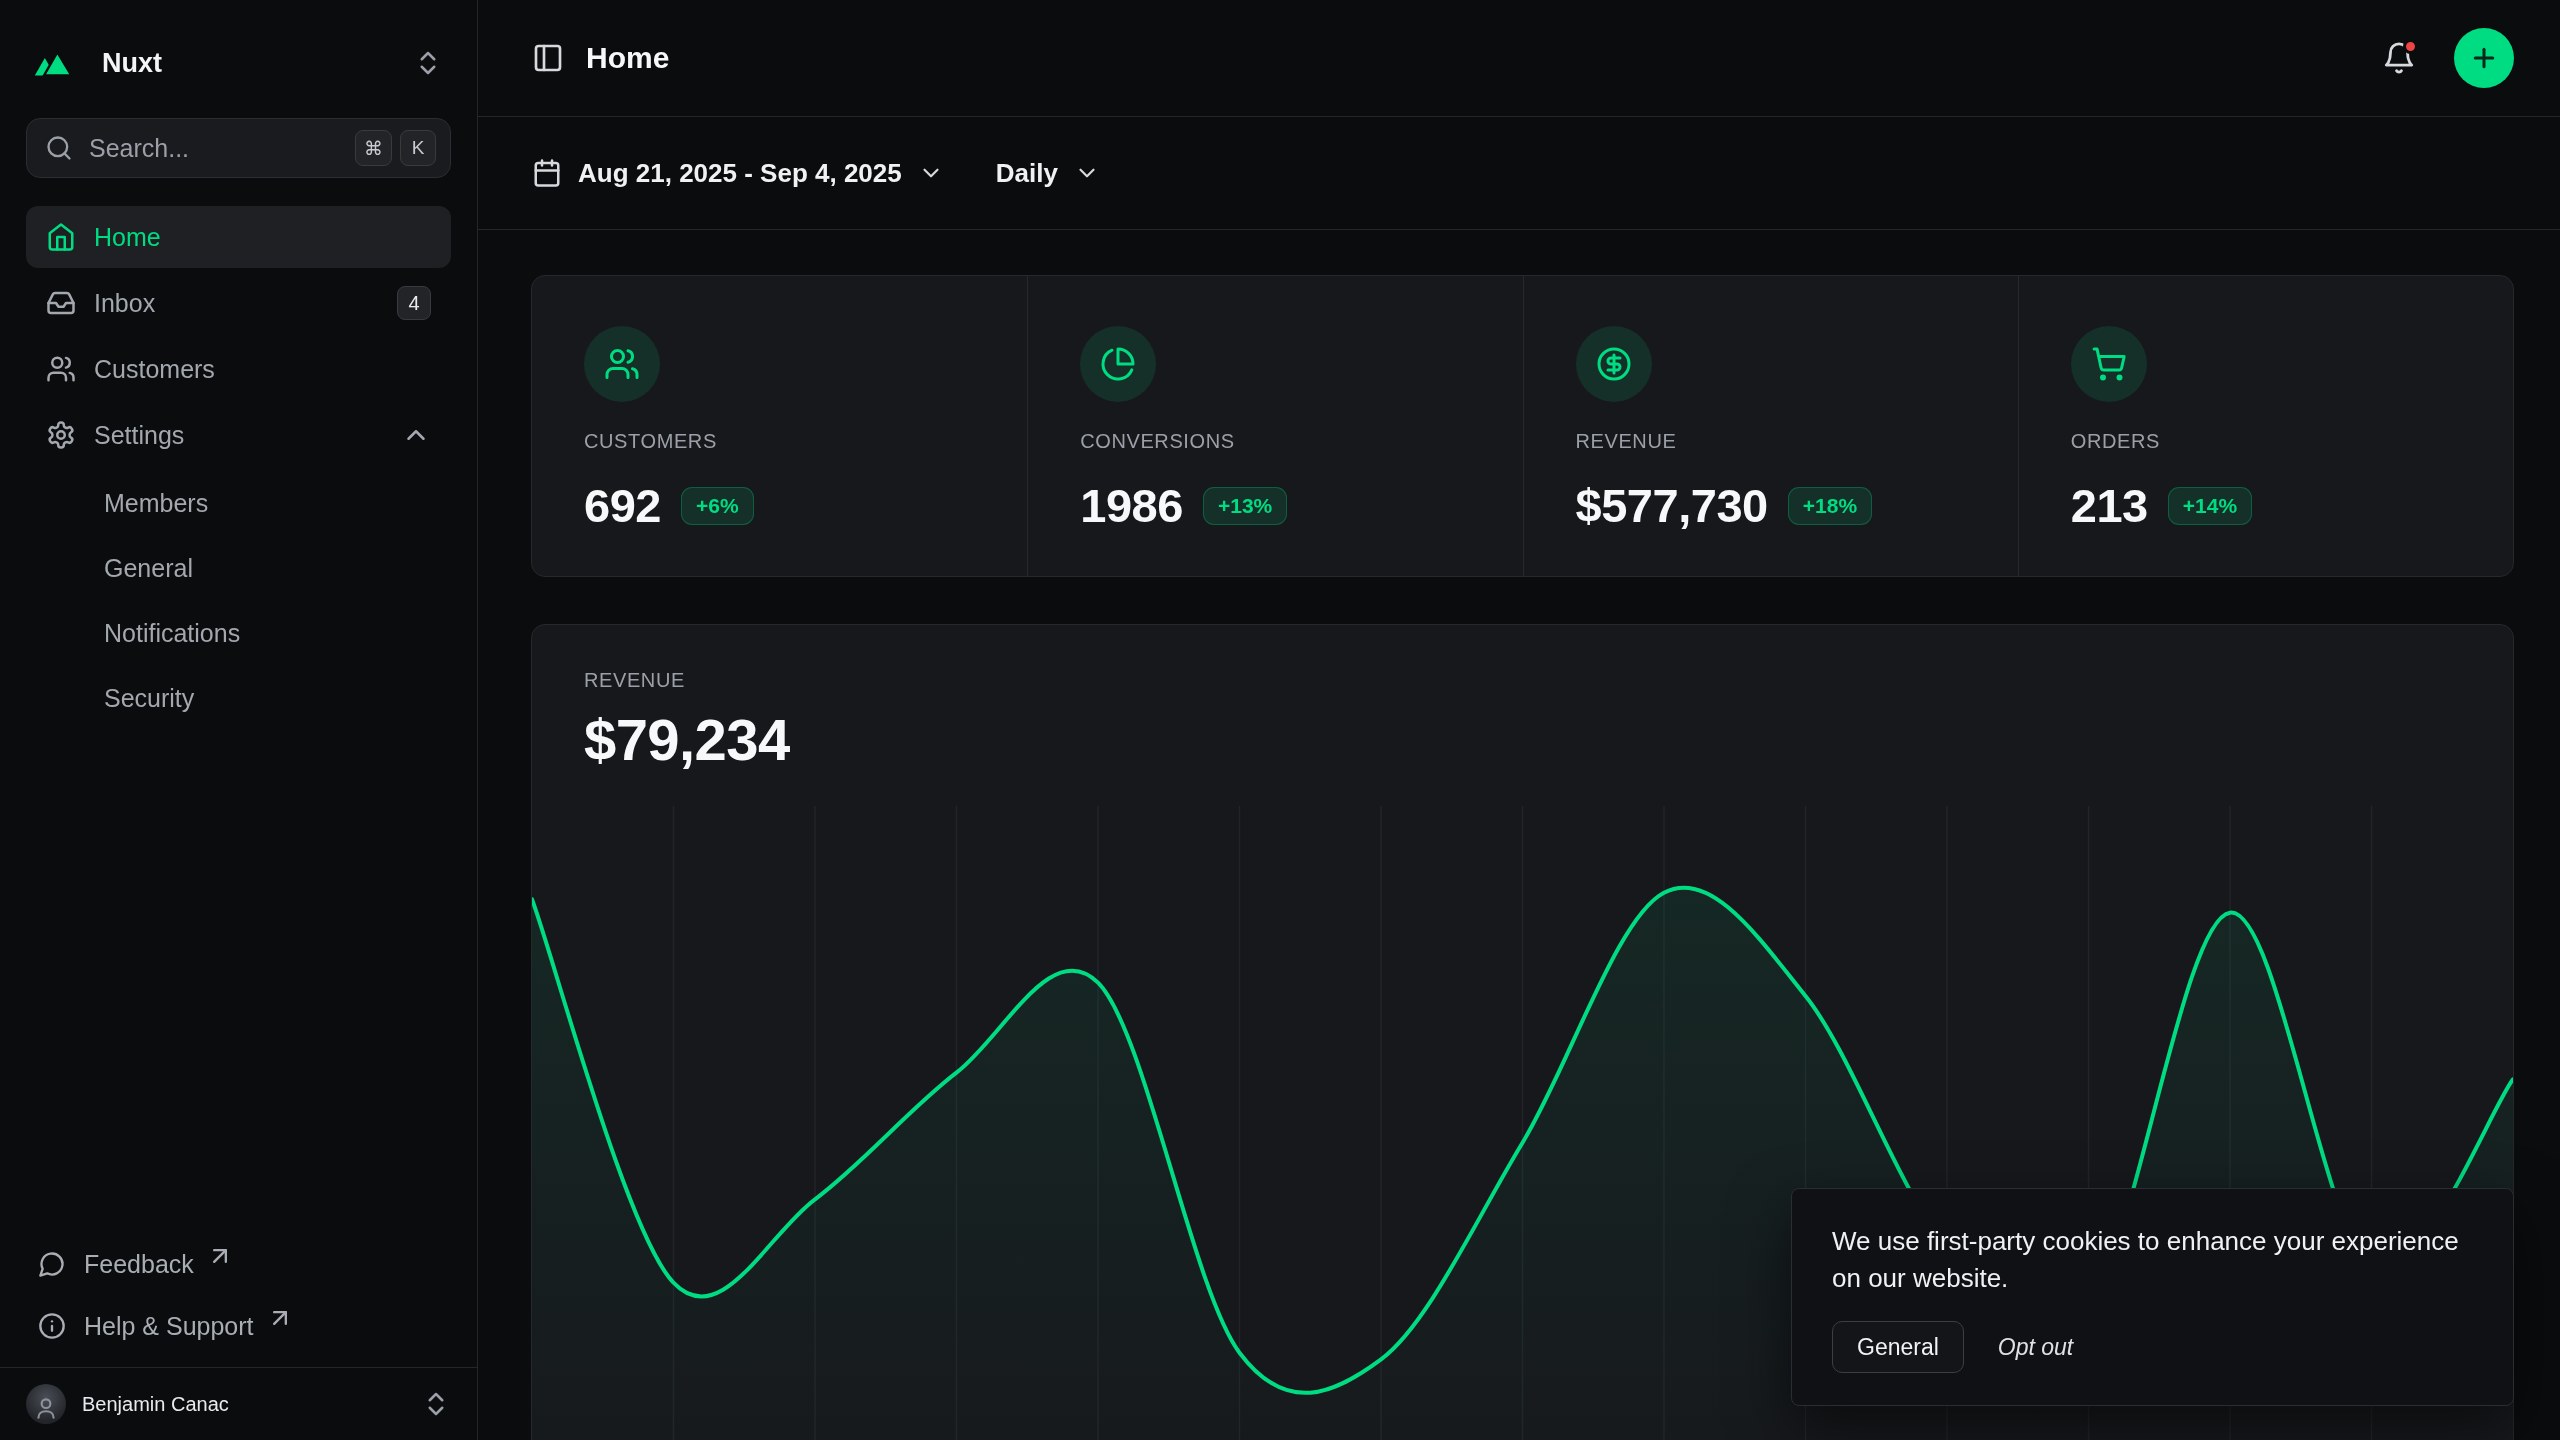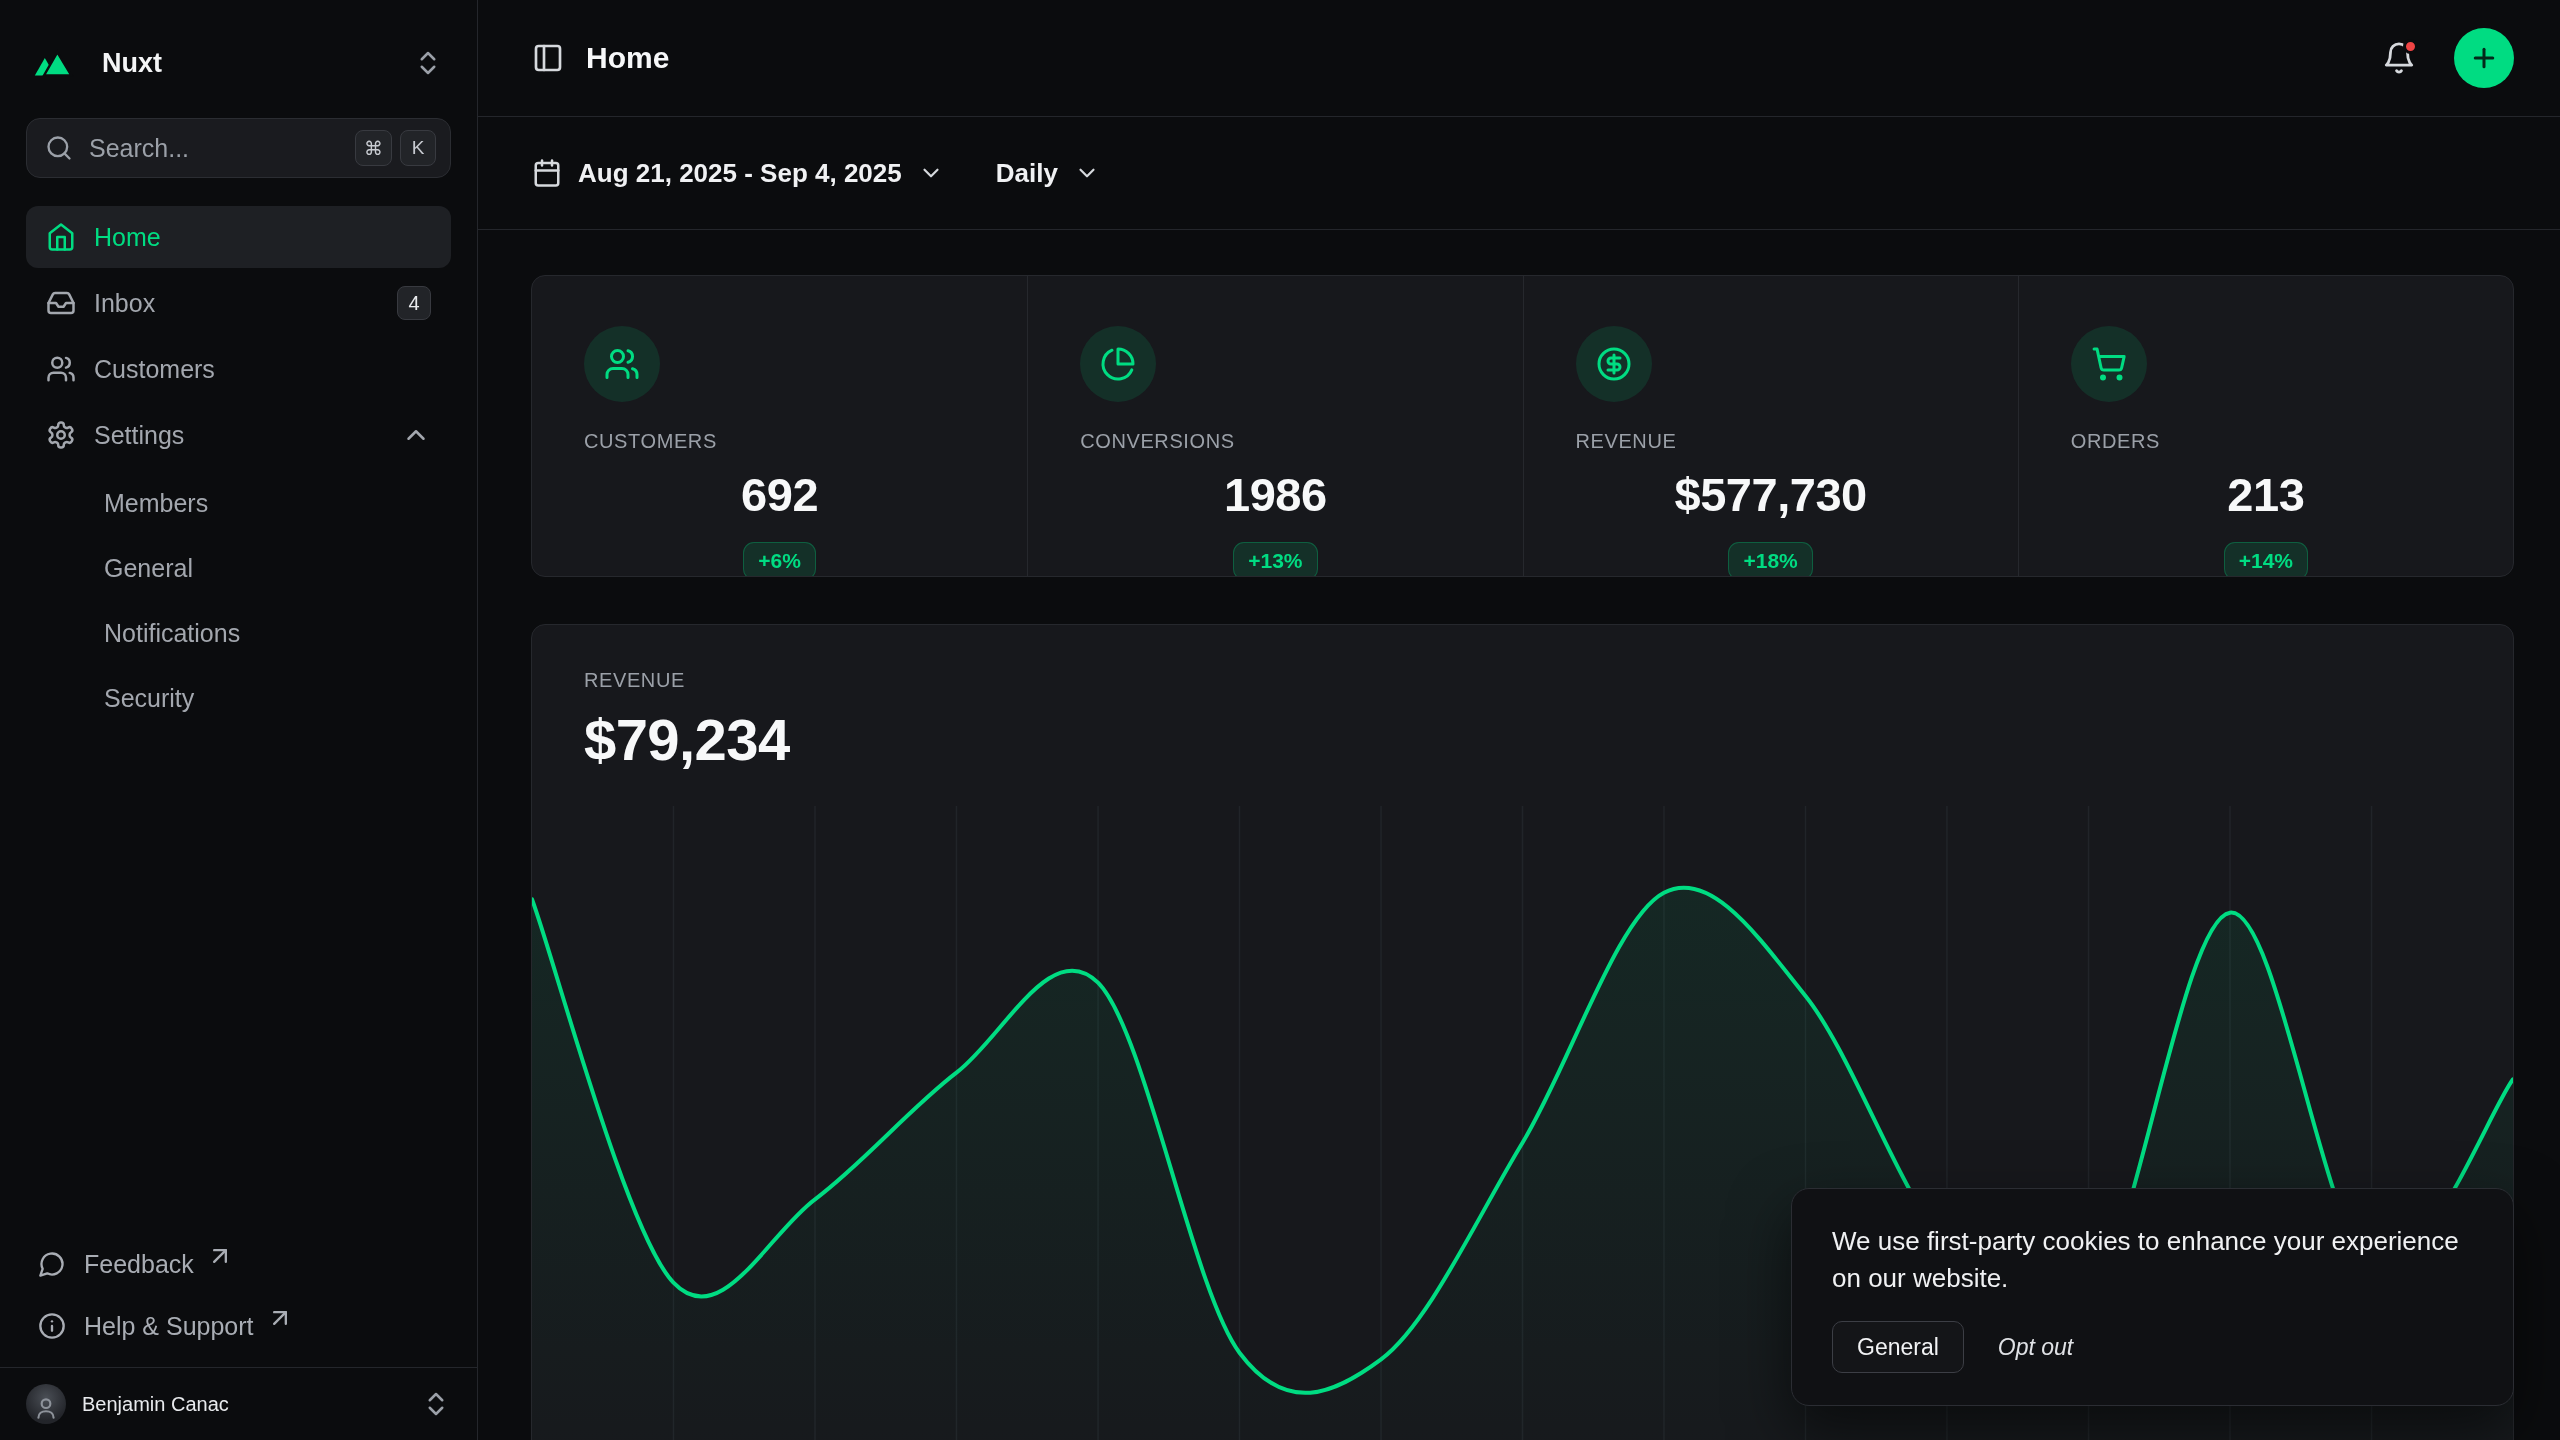--- a/index.html
+++ b/index.html
@@ -116,21 +116,21 @@
   }
   .stat { padding:50px 52px; }
   .stat + .stat { border-left:1px solid #26282d; }
   .stat-icon {
     width:76px; height:76px; border-radius:50%;
     background:rgba(0,220,130,0.12); color:#00dc82;
     display:flex; align-items:center; justify-content:center;
   }
   .stat-icon .ic { width:36px; height:36px; }
   .stat-label { margin-top:28px; font-size:20px; font-weight:500; letter-spacing:0.03em; color:#9ba0a8; }
-  .stat-value-row { margin-top:14px; display:flex; align-items:center; gap:20px;flex-direction:column; }
+  .stat-value-row { margin-top:25px; display:flex; align-items:center; gap:20px; }
   .stat-value { font-size:47px; font-weight:700; color:#f7f8f9; letter-spacing:-0.01em; }
   .delta {
     font-size:21px; font-weight:600; color:#00dc82;
     background:rgba(0,220,130,0.12);
     box-shadow:inset 0 0 0 1px rgba(0,220,130,0.28);
     border-radius:11px; padding:7px 15px;
   }
 
   .revenue-card {
     margin-top:47px; background:#17181c; border:1px solid #26282d;
@@ -138,21 +138,21 @@
   }
   .rev-head { padding:44px 52px 0; }
   .rev-label { font-size:20px; font-weight:500; letter-spacing:0.03em; color:#9ba0a8; }
   .rev-value { margin-top:14px; font-size:58px; font-weight:700; color:#f7f8f9; letter-spacing:-0.01em; }
   .chart-wrap { position:absolute; left:0; right:0; top:181px; height:700px; }
   .chart-wrap svg { width:100%; height:100%; display:block; }
 
   
   .cookie-banner {
     position:fixed; right:46px; bottom:34px; width:723px; z-index:20;
-    background:#101114; border:1px solid #2b2d33; border-radius:18px;
+    background:#101114; border:1px solid #2b2d33; border-radius:8px;
     padding:34px 40px 32px; box-shadow:0 24px 60px rgba(0,0,0,0.55);
   }
   .cookie-msg { font-size:26px; line-height:1.42; color:#f0f1f3; }
   .cookie-actions { margin-top:24px; display:flex; align-items:center; gap:14px; }
   .btn-accept {
     height:52px; padding:0 24px; border-radius:10px;
     border:1px solid #3c3e45; background:rgba(255,255,255,0.02);
     color:#f2f3f5; font-size:23px; font-weight:500;
     display:inline-flex; align-items:center; cursor:pointer;
   }

